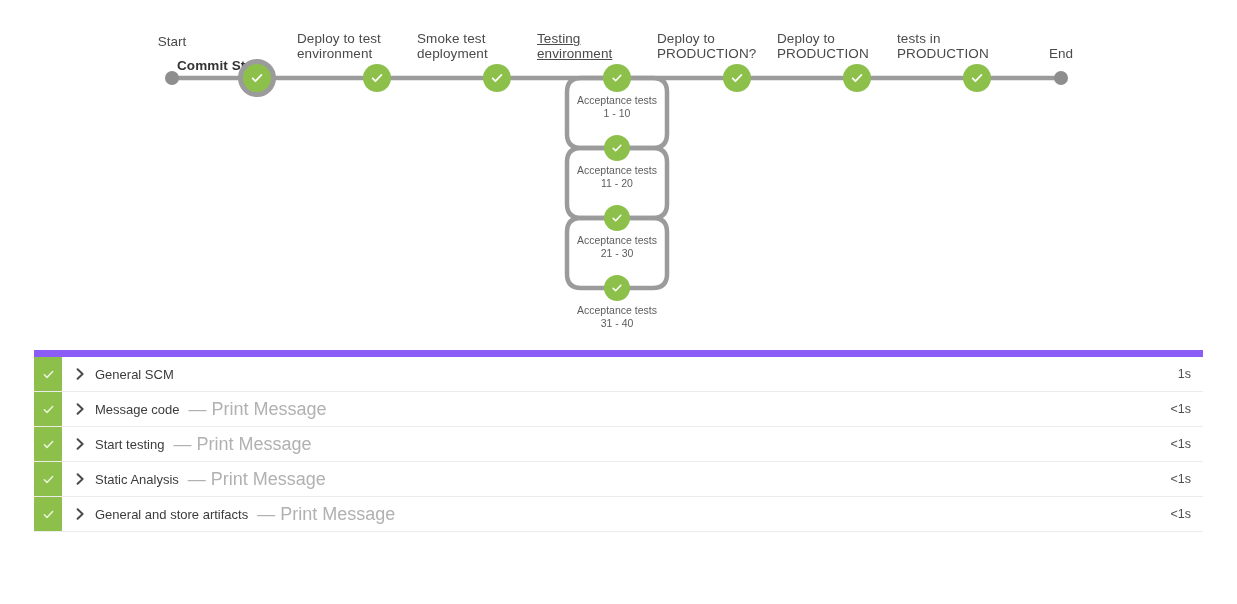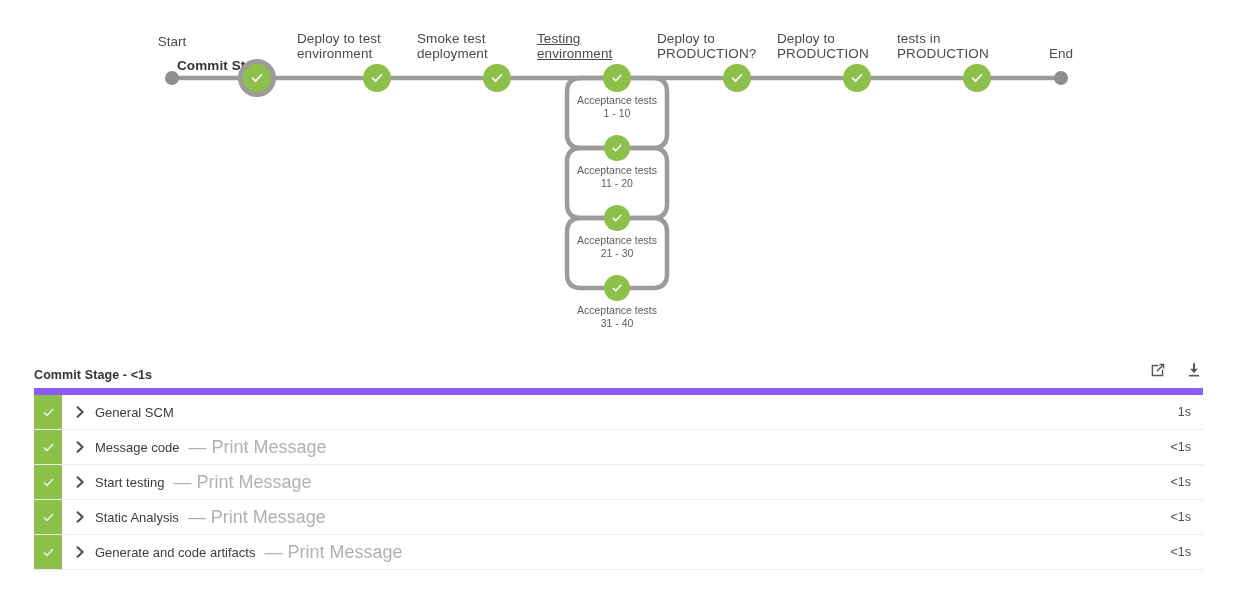--- a/index.html
+++ b/index.html
@@ -254,37 +254,20 @@
             <svg width="14" height="14" viewBox="0 0 24 24">
               <path d="M5.4 12.4l4.2 4.4 9-9.6" fill="none" stroke="#ffffff" stroke-width="2.6" stroke-linecap="round" stroke-linejoin="round"></path>
             </svg>
           </span>
         </div>
       </div>
   </div>
 
   <div id="detail">
 
-    <div id="detail-header">
-      <div id="detail-title">Commit Stage - &lt;1s</div>
-      <div id="detail-actions">
-        <span class="action-icon">
-          <svg viewBox="0 0 20 20" width="18" height="18">
-            <path d="M3 4.2h7.2v1.6H4.6v9.6h9.6v-5.6h1.6V17H3V4.2z" fill="#575757"></path>
-            <path d="M11.6 3h5.4v5.4h-1.6V5.73l-6.1 6.1-1.13-1.13 6.1-6.1H11.6V3z" fill="#575757"></path>
-          </svg>
-        </span>
-        <span class="action-icon">
-          <svg viewBox="0 0 20 20" width="18" height="18">
-            <path d="M8.9 2.6h2.2v6.1h3.1L10 13.6 5.8 8.7h3.1V2.6z" fill="#575757"></path>
-            <rect x="4.3" y="15.4" width="11.4" height="1.8" fill="#575757"></rect>
-          </svg>
-        </span>
-      </div>
-    </div>
 
     <div id="steps-table">
         <div class="step-row">
           <div class="step-status" style="background: rgb(140, 192, 74);">
             <span style="display: flex;">
               <svg width="15" height="15" viewBox="0 0 24 24">
                 <path d="M5.4 12.4l4.2 4.4 9-9.6" fill="none" stroke="#e9f3d9" stroke-width="2.6" stroke-linecap="round" stroke-linejoin="round"></path>
               </svg>
             </span>
           </div>
@@ -362,21 +345,21 @@
                 <path d="M5.4 12.4l4.2 4.4 9-9.6" fill="none" stroke="#e9f3d9" stroke-width="2.6" stroke-linecap="round" stroke-linejoin="round"></path>
               </svg>
             </span>
           </div>
           <div class="step-main">
             <span class="chevron">
               <svg width="9" height="12" viewBox="0 0 9 12">
                 <path d="M1.6 1.3L6.6 6l-5 4.7" fill="none" stroke="#4a4a4a" stroke-width="2" stroke-linecap="round" stroke-linejoin="round"></path>
               </svg>
             </span>
-            <span class="step-name">Generate and code artifacts</span>
+            <span class="step-name">General and store artifacts</span>
             <span class="step-note" style="color: rgb(177, 177, 177);">— Print Message</span>
           </div>
           <div class="step-duration">&lt;1s</div>
         </div>
       </div>
 
   </div>
 </div>
 
 </body></html>

